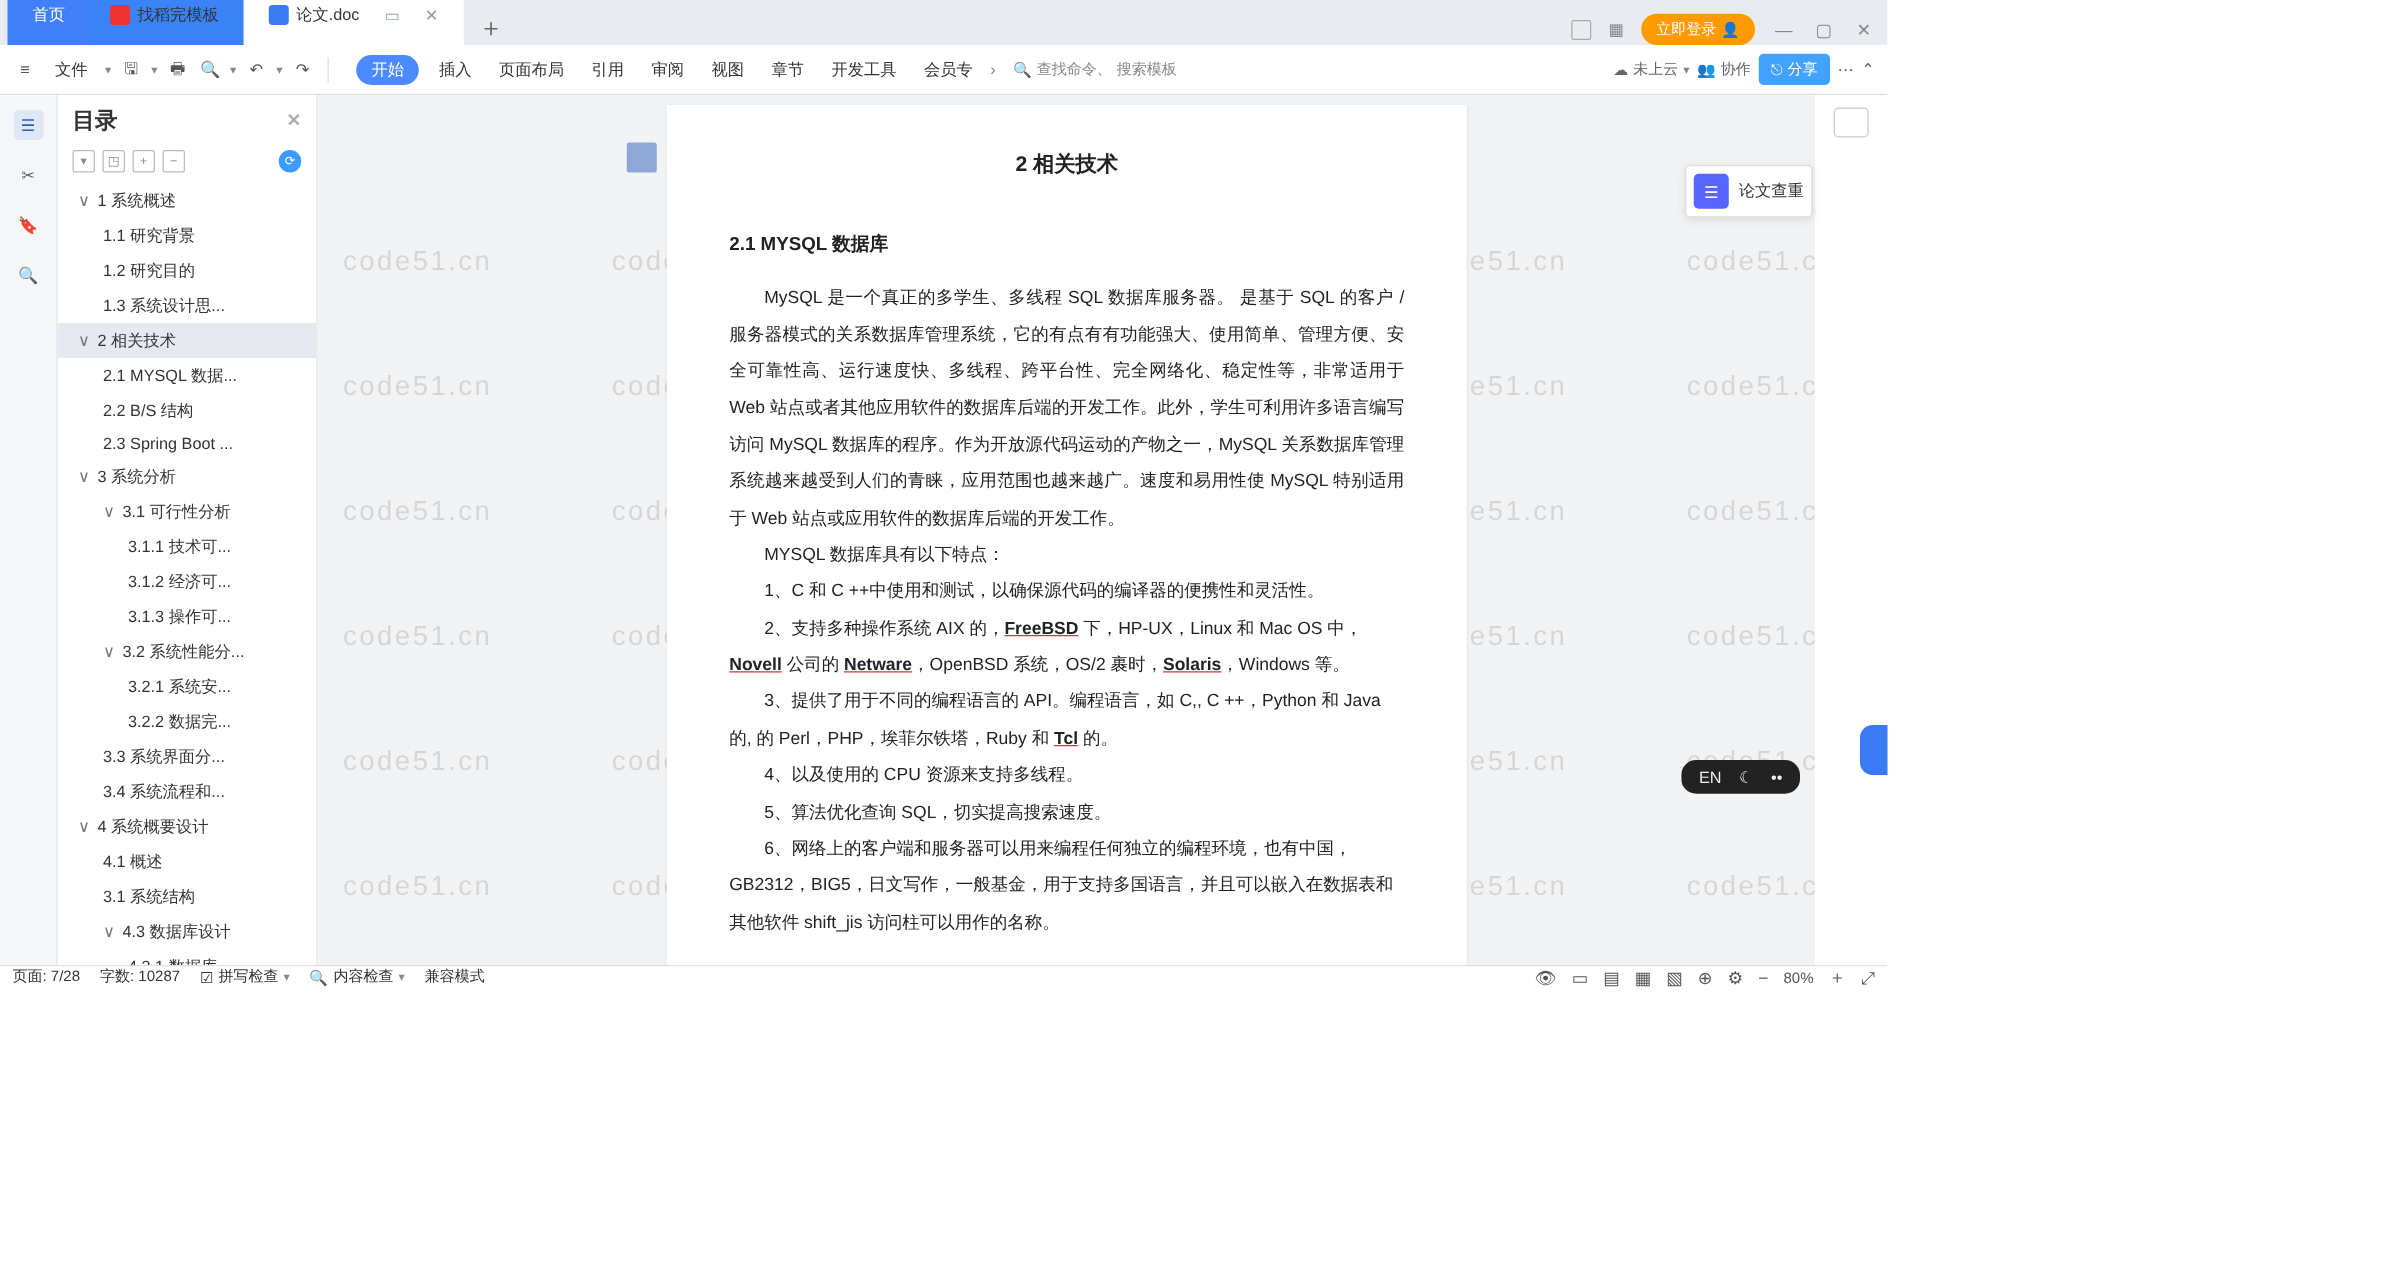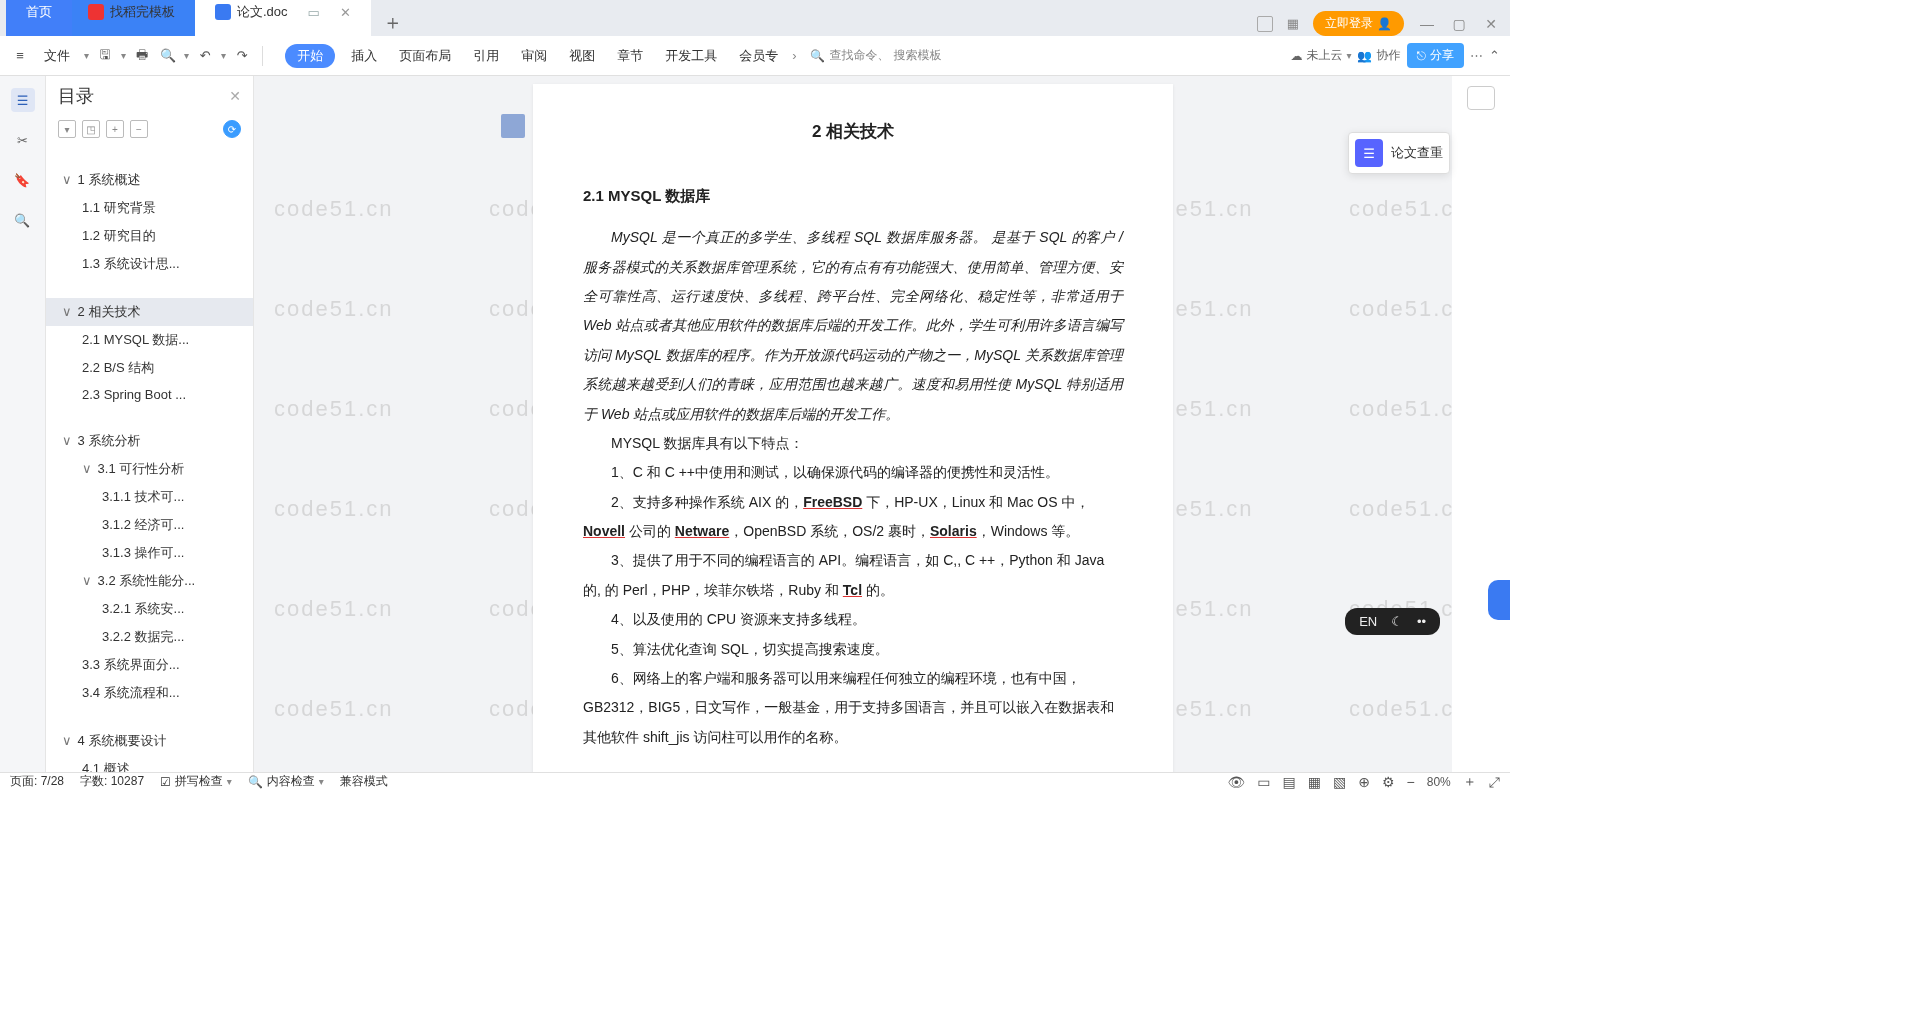--- a/index.html
+++ b/index.html
@@ -30,40 +30,40 @@
 .share-btn{background:#41a2ff;color:#fff;padding:4px 10px;border-radius:4px;font-size:12px;display:flex;gap:4px;align-items:center;}
 .cloud{color:#666;font-size:12px;display:flex;align-items:center;gap:4px;}
 .arr{font-size:10px;color:#888;}
 
 .main{display:flex;height:calc(100% - 76px - 28px);}
 .leftrail{width:46px;background:#f5f6f8;border-right:1px solid #e5e5e5;display:flex;flex-direction:column;align-items:center;gap:16px;padding-top:12px;}
 .leftrail .ic{width:24px;height:24px;display:flex;align-items:center;justify-content:center;color:#666;border-radius:4px;}
 .leftrail .ic.act{background:#dfe6f5;color:#2c5fb8;}
 
 .outline{width:208px;border-right:1px solid #e5e5e5;display:flex;flex-direction:column;}
-.outline-hd{padding:8px 12px;display:flex;align-items:center;font-size:18px;font-weight:400;text-align:right;}
+.outline-hd{padding:8px 12px;display:flex;align-items:center;font-size:18px;font-weight:700;text-align:right;}
 .outline-hd .x{margin-left:auto;color:#aaa;font-size:14px;}
 .outline-tools{padding:4px 12px 8px;display:flex;gap:6px;}
 .ot{width:18px;height:18px;border:1px solid #bbb;border-radius:2px;font-size:10px;display:flex;align-items:center;justify-content:center;color:#888;}
 .ot.c{background:#3a9cff;border-color:#3a9cff;color:#fff;margin-left:auto;border-radius:50%;}
 .outl{flex:1;overflow:auto;font-size:13px;}
 .oi{padding:5px 0 5px 12px;white-space:nowrap;overflow:hidden;text-overflow:ellipsis;cursor:pointer;}
 .oi.sel{background:#e6e9ef;}
 .oi .tgl{display:inline-block;width:12px;color:#777;}
 .lv1{padding-left:16px;}
 .lv2{padding-left:36px;}
 .lv3{padding-left:56px;}
-.oi.bold{font-weight:500;margin-top:20px;}
+.oi.bold{font-weight:500;}
 
 .docwrap{flex:1;background:#f2f3f5;overflow:auto;position:relative;}
 .page{width:640px;margin:8px auto 20px;background:#fff;padding:30px 50px 50px;min-height:780px;font-family:"SimSun","宋体",serif;font-size:14px;line-height:2.1;color:#222;position:relative;box-shadow:0 1px 3px rgba(0,0,0,.08);}
 .pg-ic{position:absolute;left:-32px;top:30px;width:24px;height:24px;background:#8ea7d6;border-radius:2px;}
 .h1{text-align:center;font-size:17px;font-weight:700;margin-bottom:30px;font-family:"SimHei",sans-serif;}
 .h2{font-size:15px;font-weight:700;margin:12px 0;font-family:"SimHei",sans-serif;}
-.p{text-indent:2em;text-align:justify;font-style:italic;}
+.p{text-indent:2em;text-align:justify;}
 .pi{text-indent:2em;}
 .watermark{position:absolute;font-size:22px;color:#bbb;letter-spacing:2px;opacity:.5;pointer-events:none;font-family:sans-serif;}
 .wm-red{position:absolute;left:50%;top:410px;transform:translateX(-50%);font-size:29px;color:#d22;font-weight:700;letter-spacing:2px;pointer-events:none;font-family:sans-serif;}
 .ul{text-decoration:underline;text-decoration-color:#d33;font-weight:bold;}
 
 .rightrail{width:58px;display:flex;flex-direction:column;align-items:center;padding-top:10px;gap:10px;}
 .rr-ic{width:28px;height:24px;border:1px solid #ccc;border-radius:4px;}
 .rr-card{position:absolute;right:60px;top:132px;background:#fff;border:1px solid #ddd;box-shadow:0 2px 8px rgba(0,0,0,.1);padding:6px;display:flex;align-items:center;gap:8px;font-size:13px;border-radius:4px;}
 .rr-card .sq{width:28px;height:28px;background:#5764ff;border-radius:4px;display:flex;align-items:center;justify-content:center;color:#fff;}
 

